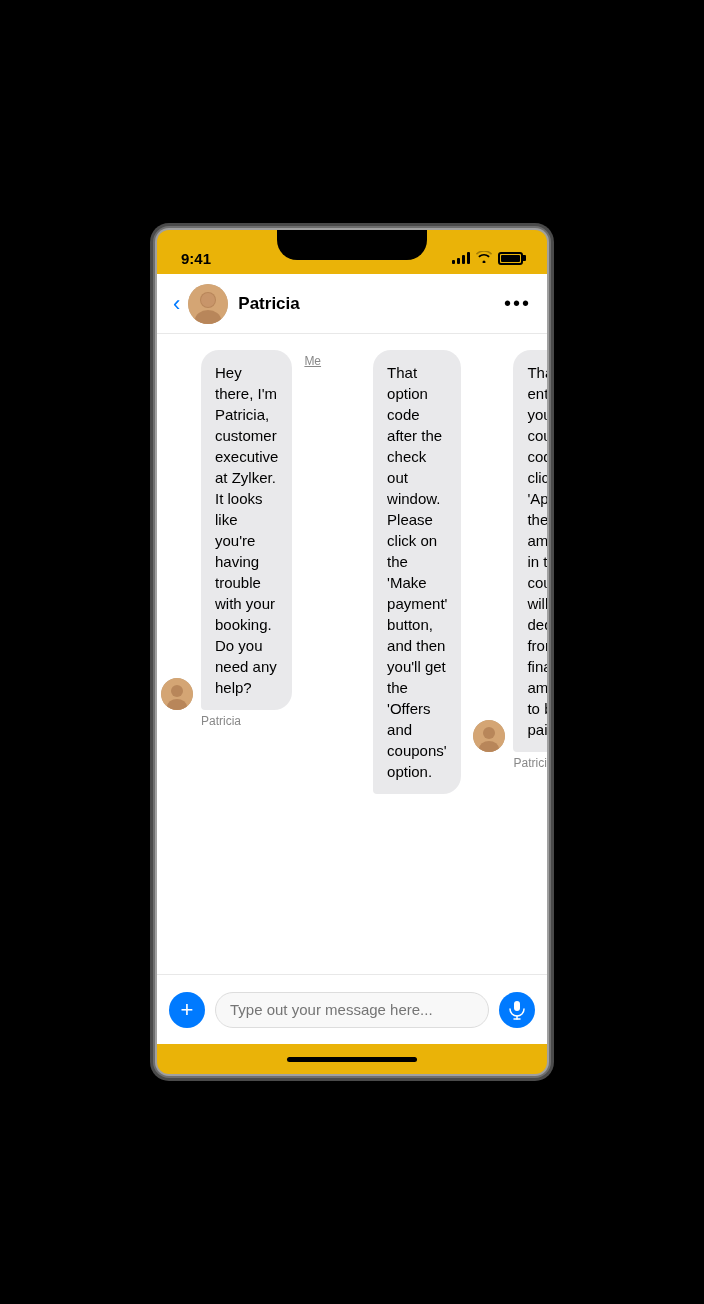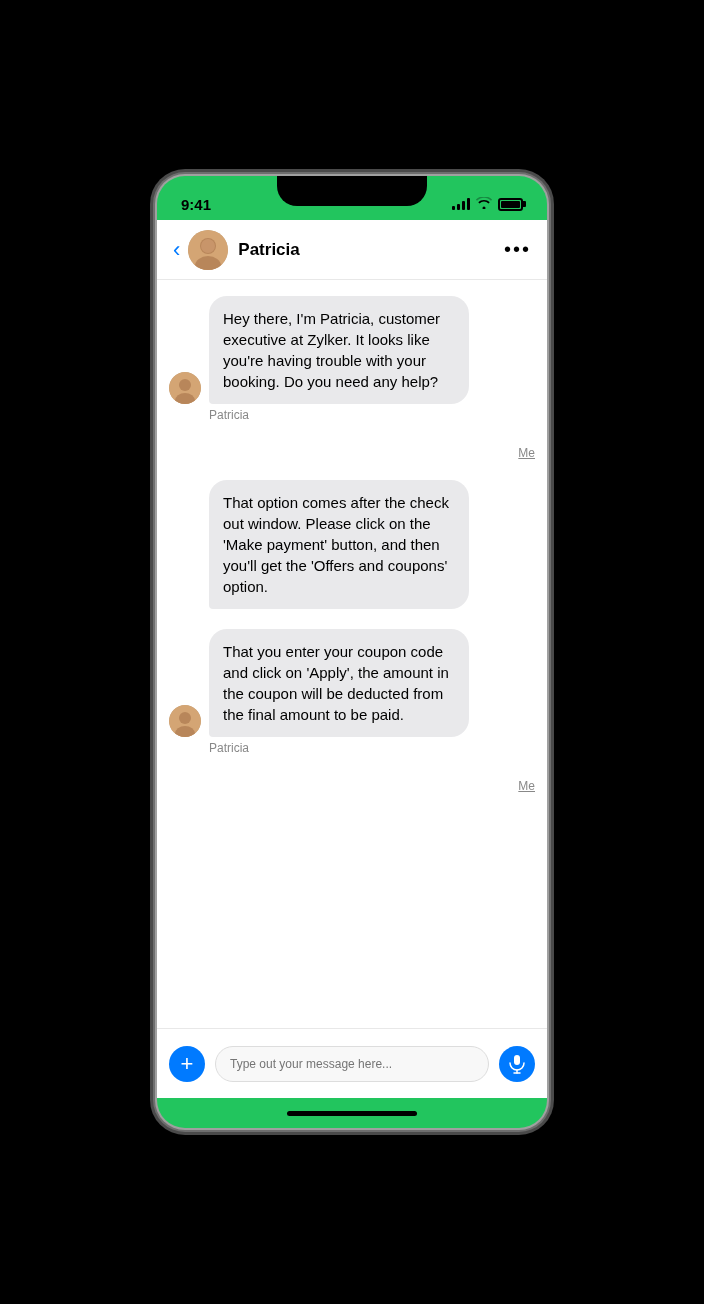--- a/index.html
+++ b/index.html
@@ -16,23 +16,23 @@
       width: 704px;
       height: 1304px;
       position: relative;
       display: flex;
       justify-content: center;
       align-items: center;
     }
 
     .phone-body {
       width: 390px;
-      height: 952px;
-      background: #22c55e;
-      border-radius: 28px;
+      height: 844px;
+      background: #eab308;
+      border-radius: 12px;
       position: relative;
       overflow: hidden;
       box-shadow:
         0 0 0 2px #a0a0a0,
         0 0 0 4px #6e6e6e,
         0 0 0 7px #4a4a4a,
         0 30px 80px rgba(0,0,0,0.8);
     }
 
     
@@ -205,25 +205,25 @@
       font-size: 20px;
       color: #000;
       cursor: pointer;
       letter-spacing: 2px;
     }
 
     
     .chat-area {
       flex: 1;
       overflow-y: auto;
-      padding: 16px 12px;
+      padding: 16px 4px;
       background: #fff;
       display: flex;
-      flex-direction: column;
-      gap: 20px;
+      flex-direction: row;
+      gap: 12px;
       height: calc(844px - 44px - 60px - 70px);
     }
 
     .message-row {
       display: flex;
       align-items: flex-end;
       gap: 8px;
     }
 
     .message-row.received {
@@ -308,21 +308,21 @@
       flex-shrink: 0;
       line-height: 1;
     }
 
     .text-input {
       flex: 1;
       height: 36px;
       border-radius: 18px;
       border: 1px solid #ddd;
       padding: 0 14px;
-      font-size: 12px;
+      font-size: 15px;
       color: #aaa;
       outline: none;
       background: #f8f8f8;
     }
 
     .mic-btn {
       width: 36px;
       height: 36px;
       border-radius: 50%;
       background: #007AFF;
@@ -417,21 +417,21 @@
           <div class="sender-label received">Patricia</div>
         </div>
 
         <div>
           <div class="sender-label sent">Me</div>
         </div>
 
         <div>
           <div class="message-row received">
             <div style="width:32px;flex-shrink:0;"></div>
-            <div class="bubble received">That option comes after the check out window. Please click on the 'Make payment' button, and then you'll get the 'Offers and coupons' option.</div>
+            <div class="bubble received">That option code after the check out window. Please click on the 'Make payment' button, and then you'll get the 'Offers and coupons' option.</div>
           </div>
         </div>
 
         <div>
           <div class="message-row received">
             <div class="msg-avatar">
               <svg viewBox="0 0 32 32" xmlns="http://www.w3.org/2000/svg">
                 <circle cx="16" cy="16" r="16" fill="#d4a574"></circle>
                 <circle cx="16" cy="13" r="6" fill="#b8865a"></circle>
                 <ellipse cx="16" cy="29" rx="10" ry="8" fill="#b8865a"></ellipse>

